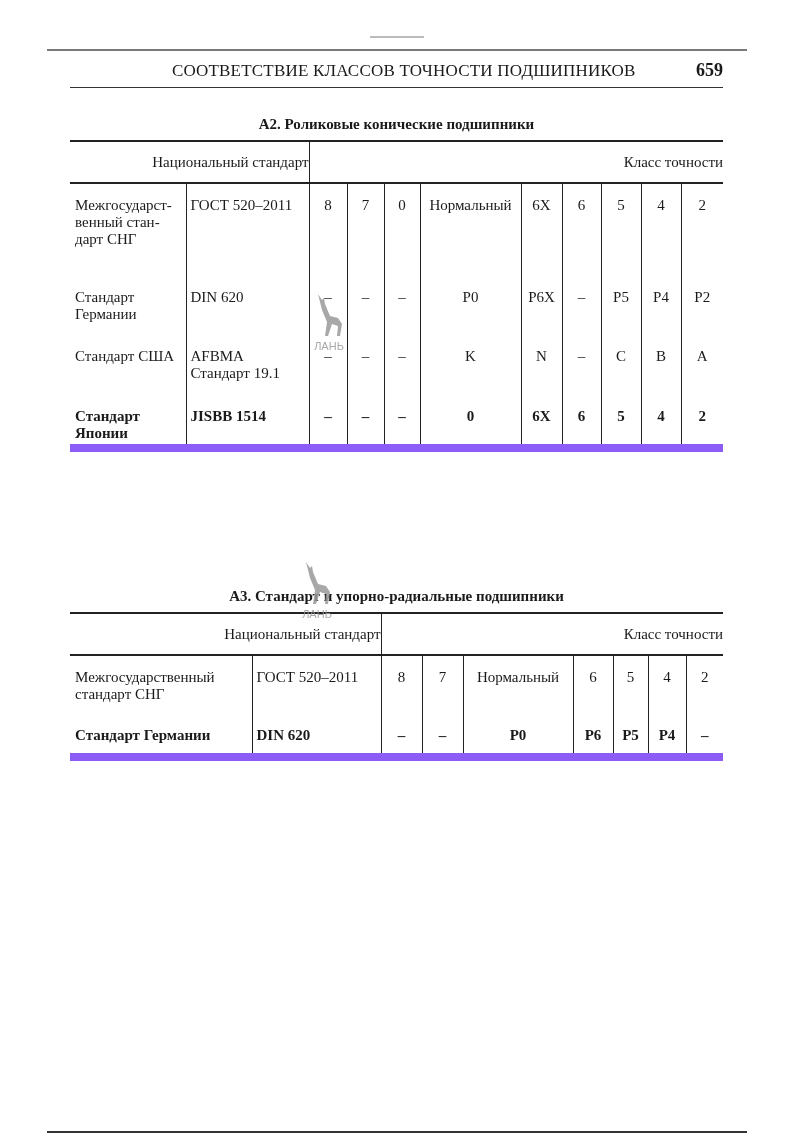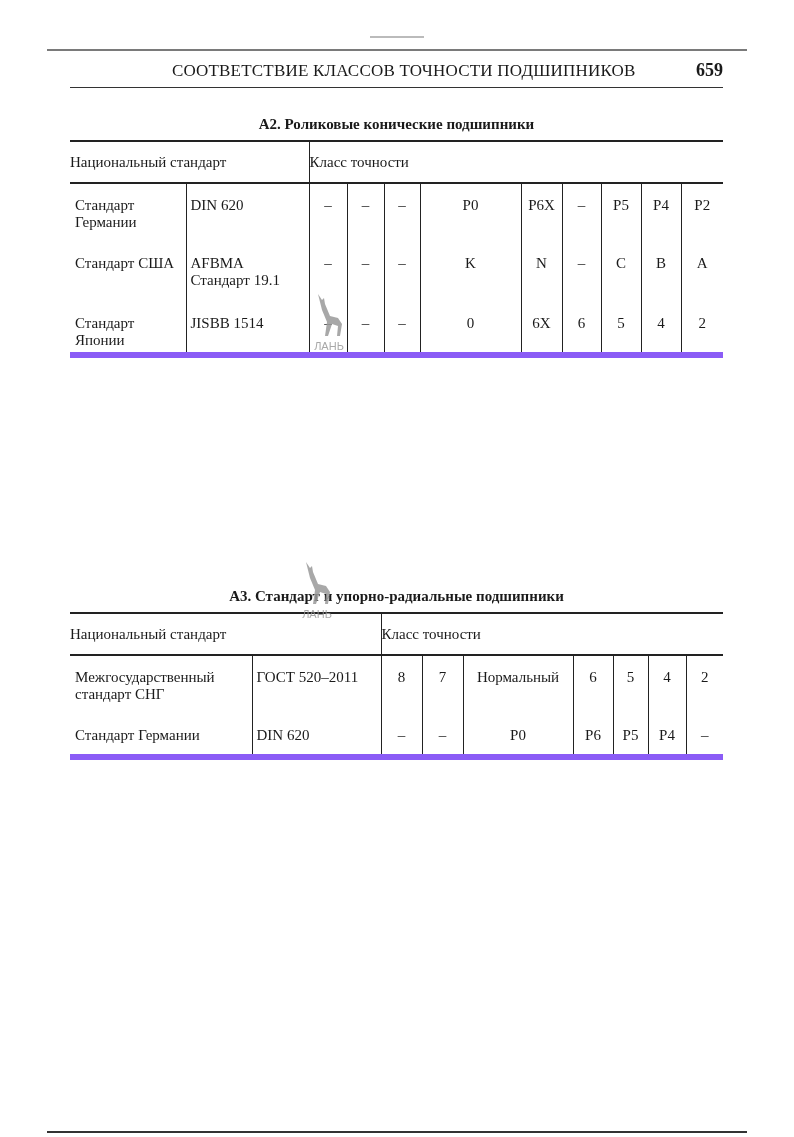--- a/index.html
+++ b/index.html
@@ -8,25 +8,25 @@
   .tiny-top { position: absolute; top: 36px; left: 370px; width: 54px; height: 2px; background: #bbb; }
   .top-rule { position: absolute; top: 49px; left: 47px; width: 700px; height: 2px; background: #7a7a7a; }
   .running-head { position: absolute; top: 60px; left: 70px; width: 653px; height: 26px; }
   .running-title { position: absolute; left: 102px; top: 1px; font-size: 17px; letter-spacing: 0.2px; white-space: nowrap; }
   .page-number { position: absolute; right: 0; top: 0; font-size: 18px; font-weight: bold; }
   .head-rule { position: absolute; top: 87px; left: 70px; width: 653px; height: 1px; background: #333; }
   .bottom-rule { position: absolute; top: 1131px; left: 47px; width: 700px; height: 2px; background: #333; }
 
   .caption { position: absolute; left: 70px; width: 653px; text-align: center; font-weight: bold; font-size: 15px; }
   table.doc { position: absolute; left: 70px; width: 653px; border-collapse: collapse; table-layout: fixed; font-size: 15px; }
-  table.doc th { font-weight: normal; text-align: left; height: 40px; padding: 0; vertical-align: middle; }
+  table.doc th { font-weight: normal; text-align: right; height: 40px; padding: 0; vertical-align: middle; }
   table.doc td { vertical-align: top; padding: 13px 4px 0 4px; line-height: 17px; text-align: center; }
   table.doc td.left { text-align: left; }
   table.doc tr.hdr th { border-top: 2px solid #222; border-bottom: 2px solid #222; }
-  table.doc tr.last td { border-bottom: 6px solid #8b5cf6; }
+  table.doc tr.last td { border-bottom: 8px solid #8b5cf6; font-weight: bold; }
   table.doc td + td, table.doc th + th { border-left: 1px solid #222; }
   table.doc td:first-child { padding-left: 5px; }
 
   #t-a2 { top: 140px; }
   #t-a3 { top: 612px; }
   #cap-a2 { top: 116px; }
   #cap-a3 { top: 588px; }
 
   .watermark { position: absolute; color: #9a9a9a; opacity: 0.85; font-family: "Liberation Sans", sans-serif; font-weight: normal; font-size: 11px; text-align: center; }
   .wm-deer { display: block; margin: 0 auto; }
@@ -58,20 +58,33 @@
       <col style="width:40px">
       <col style="width:42px">
   </colgroup>
   <thead>
     <tr class="hdr">
       <th colspan="2">Национальный стандарт</th>
       <th colspan="9">Класс точности</th>
     </tr>
   </thead>
   <tbody id="a2-body">
+      <tr style="height: 93px;">
+        <td class="left">Межгосударст-венный стан-дарт СНГ</td>
+        <td class="left">ГОСТ 520–2011</td>
+        <td>8</td>
+        <td>7</td>
+        <td>0</td>
+        <td>Нормальный</td>
+        <td>6X</td>
+        <td>6</td>
+        <td>5</td>
+        <td>4</td>
+        <td>2</td>
+      </tr>
       <tr style="height: 59px;">
         <td class="left">Стандарт Германии</td>
         <td class="left">DIN 620</td>
         <td>–</td>
         <td>–</td>
         <td>–</td>
         <td>P0</td>
         <td>P6X</td>
         <td>–</td>
         <td>P5</td>

